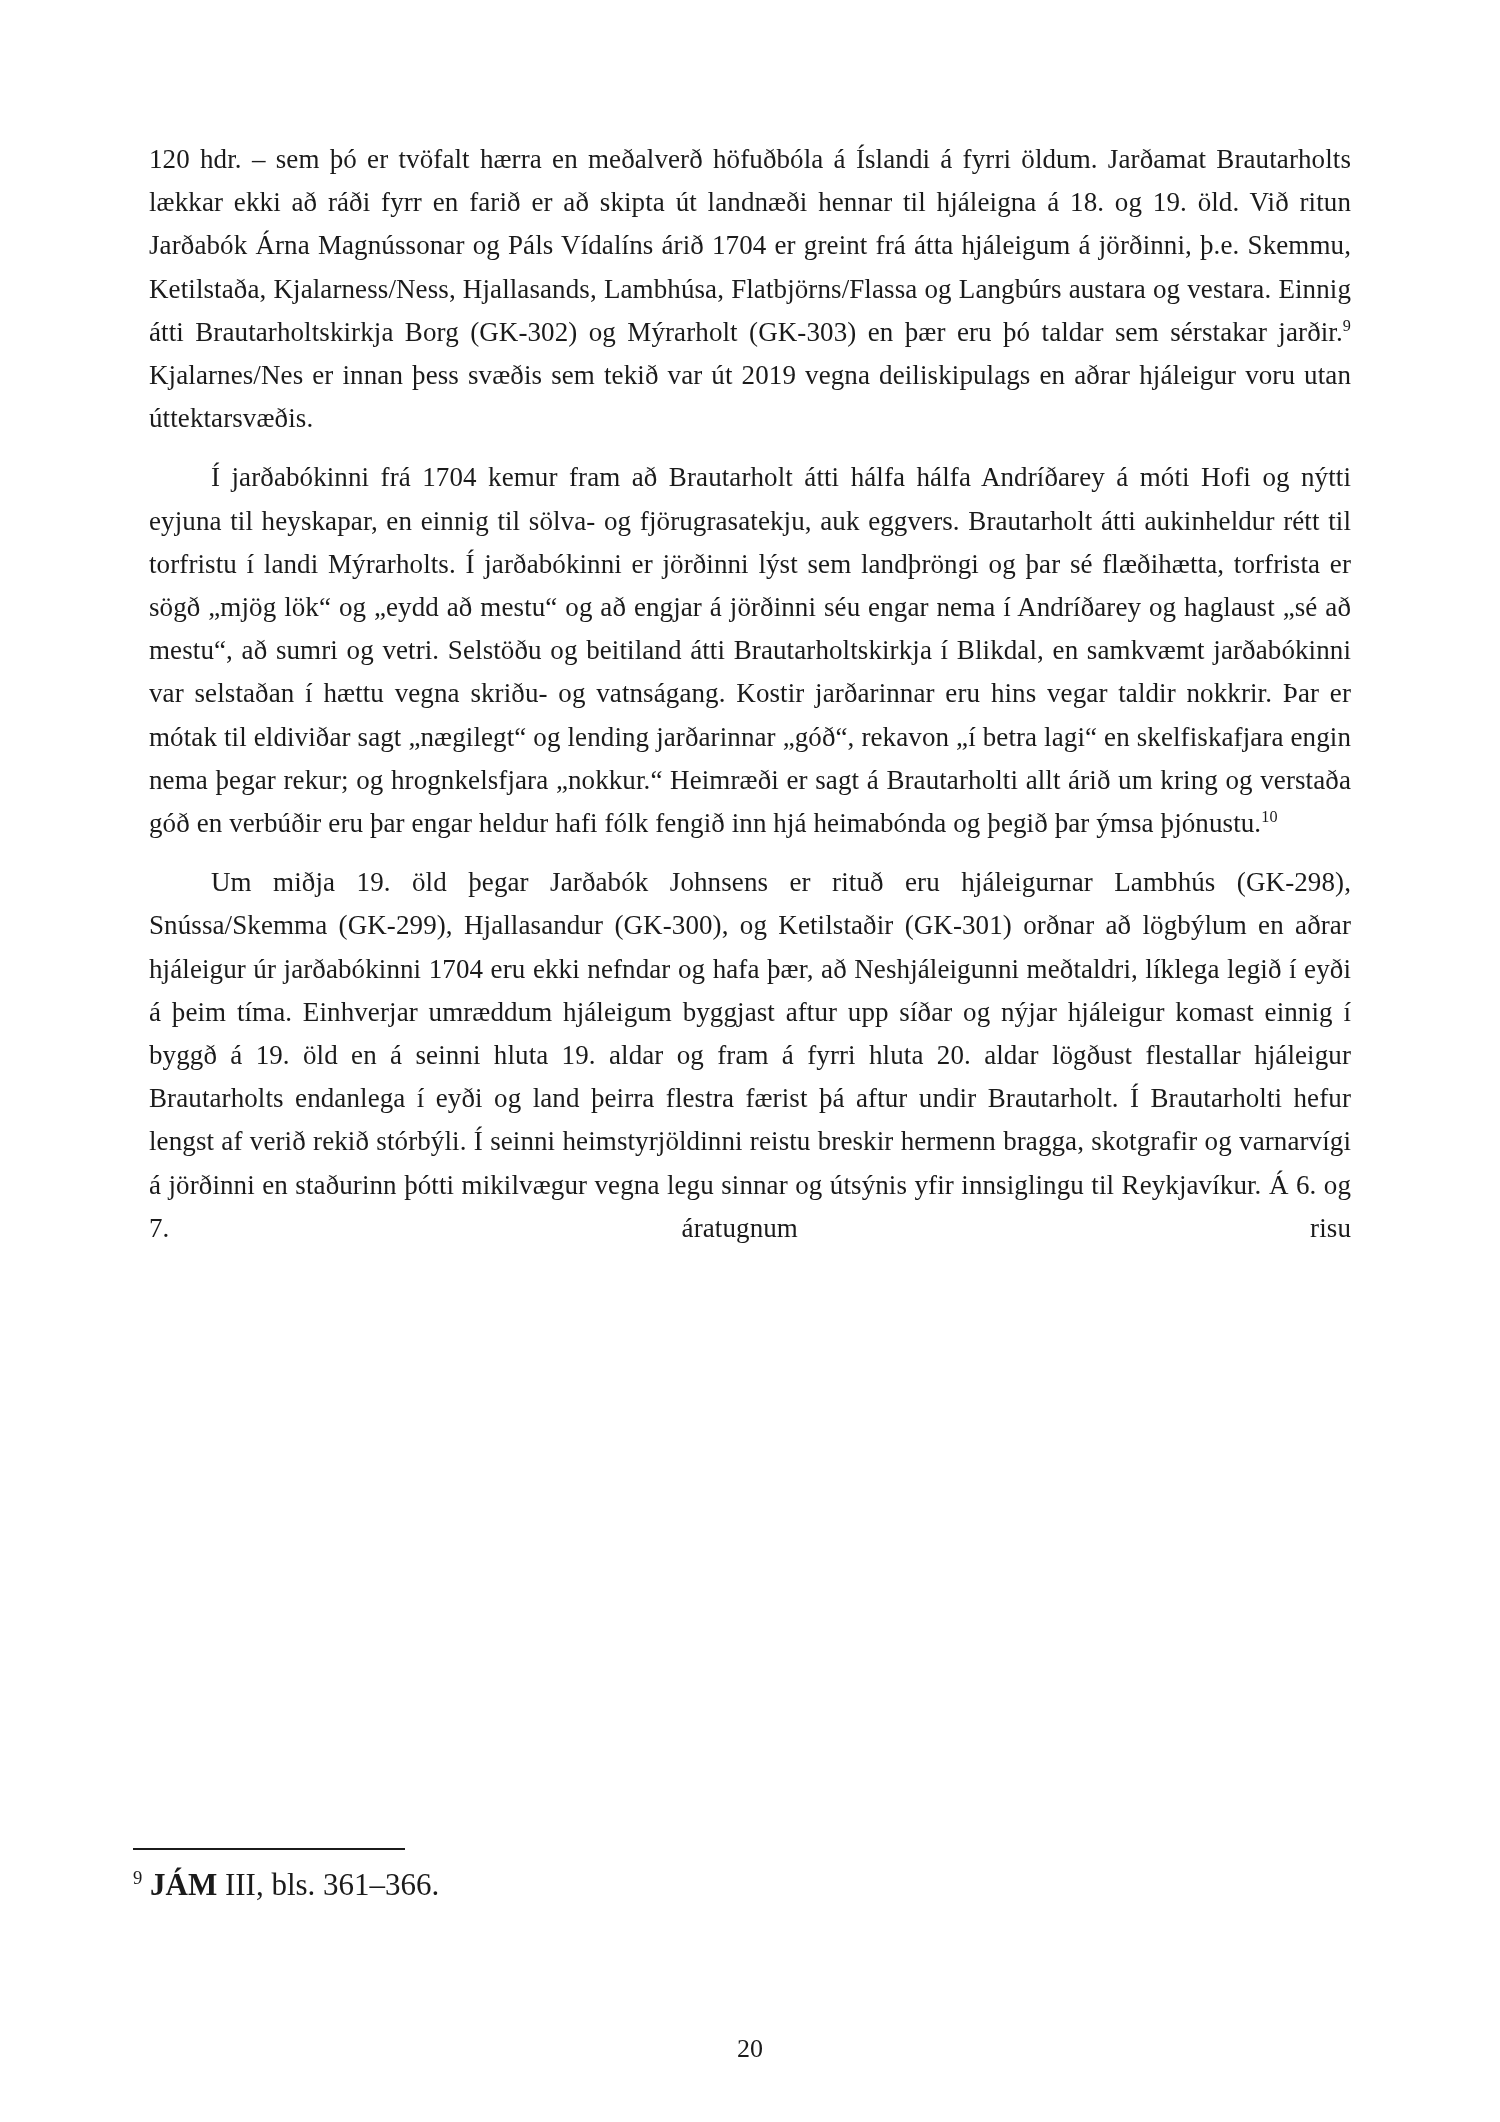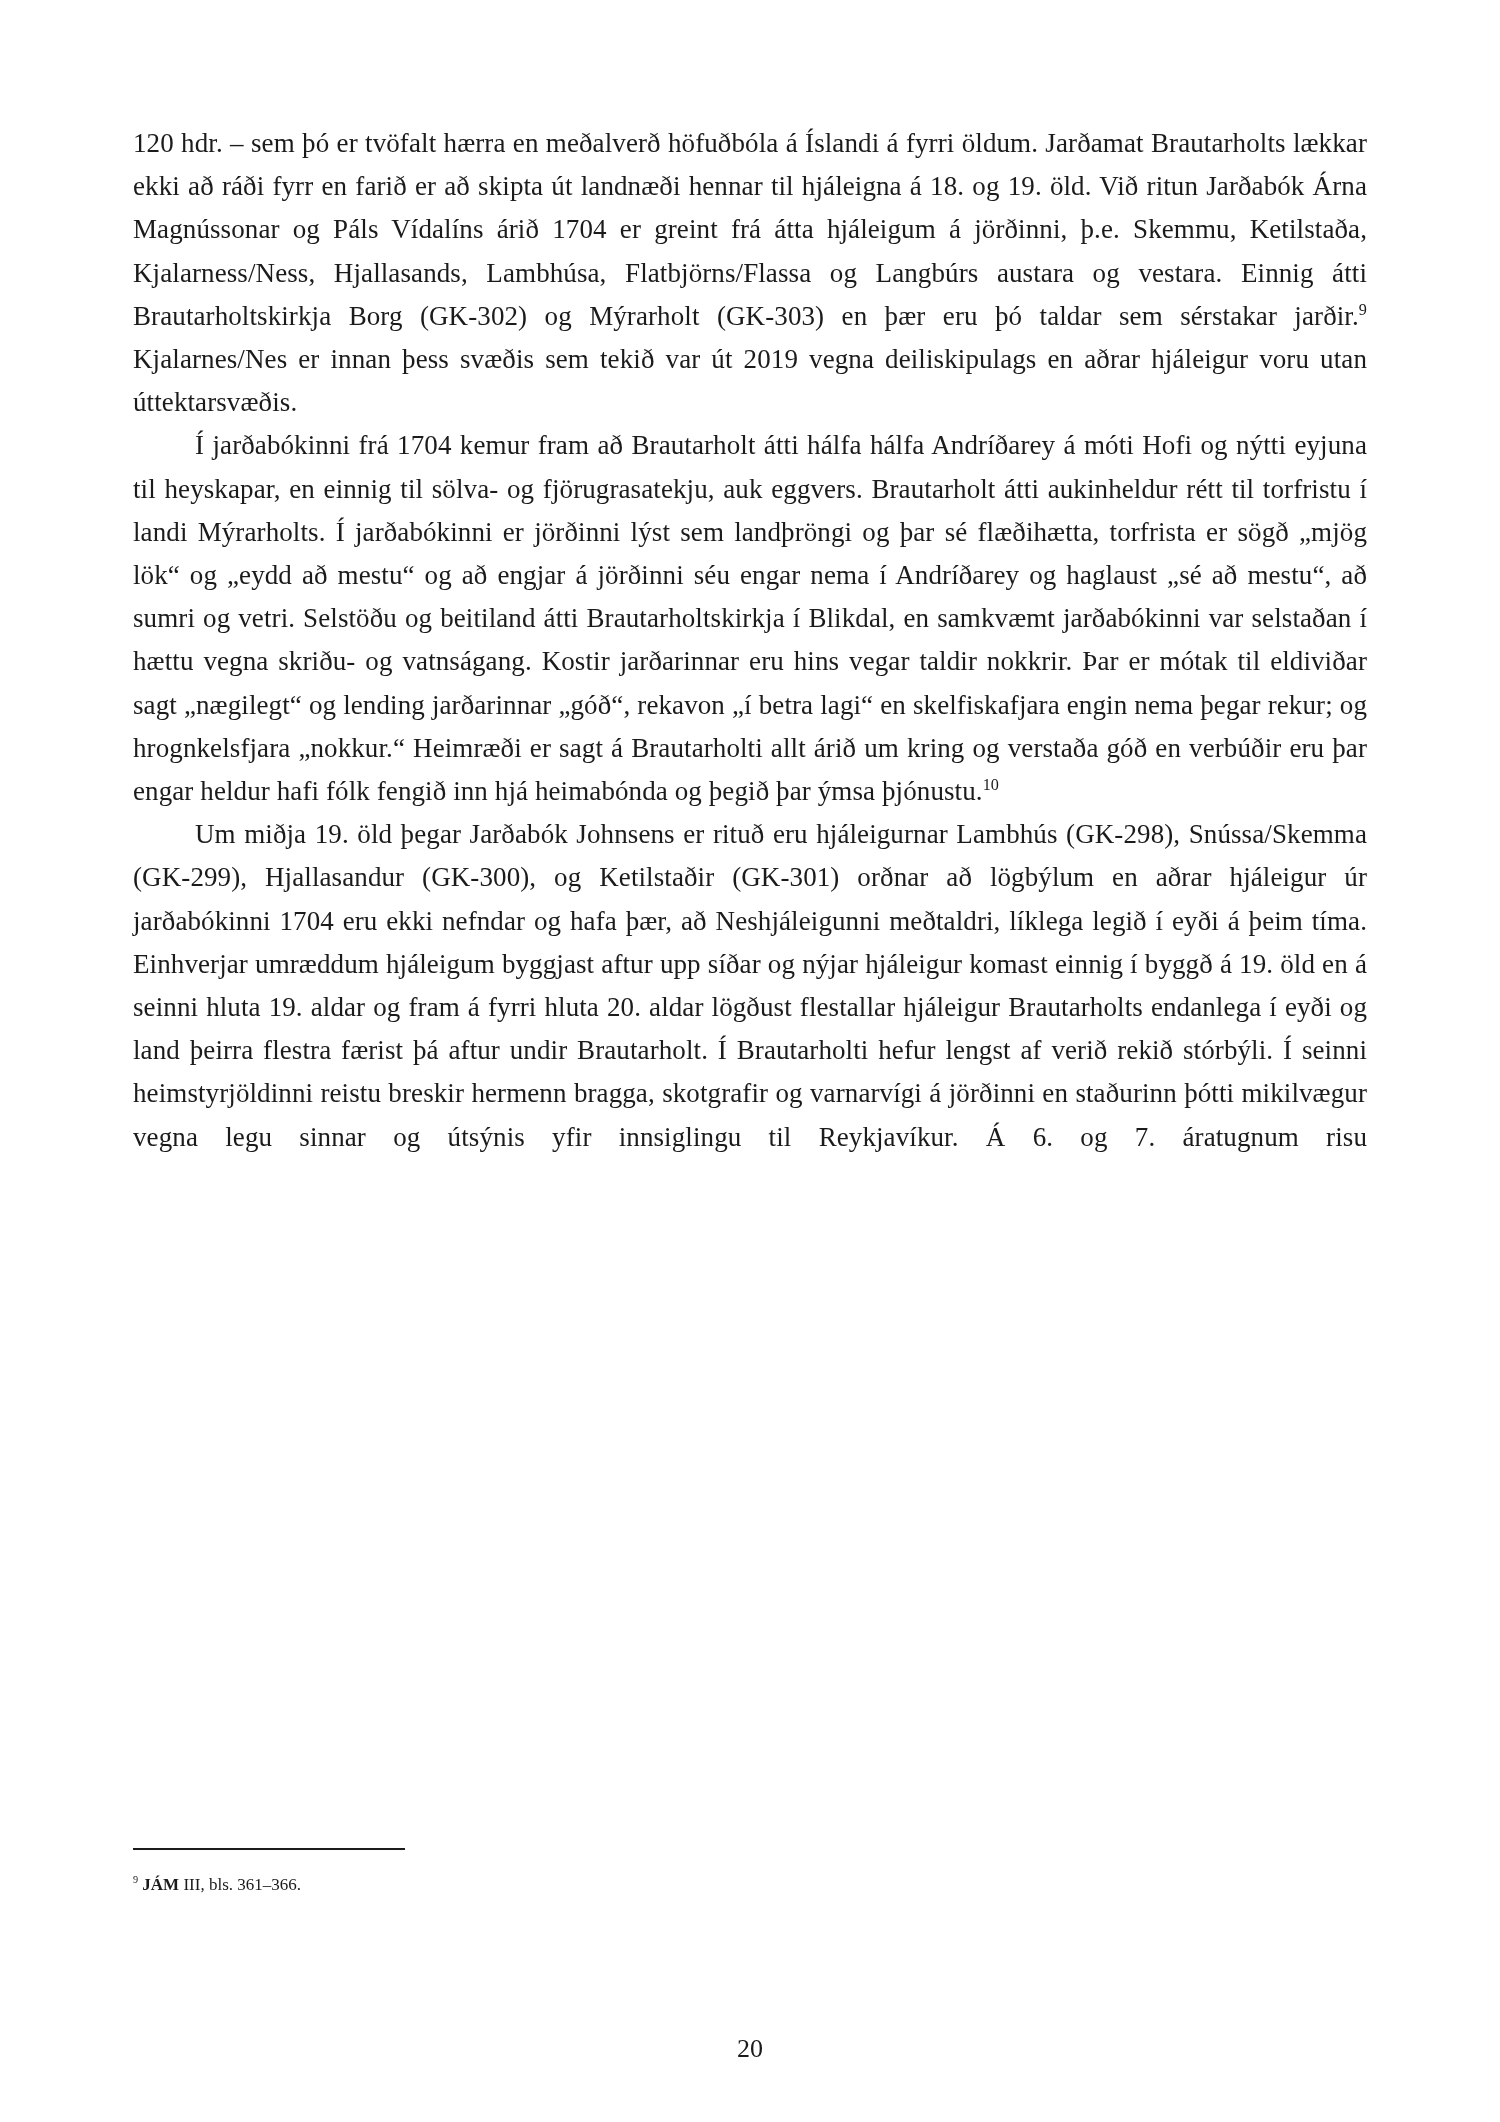--- a/index.html
+++ b/index.html
@@ -21,40 +21,40 @@
     position: absolute;
     left: 133px;
     width: 1234px;
     top: 122px;
     font-size: 27px;
     line-height: 43.2px;
     text-align: justify;
     letter-spacing: 0.1px;
   }
   .body-text p {
-    margin: 0;
+    margin: 16px;
     padding: 0;
   }
   .body-text p.indent {
     text-indent: 62px;
   }
   .body-text p.justify-last {
     text-align-last: justify;
   }
   sup {
     font-size: 0.6em;
     line-height: 0;
     vertical-align: super;
   }
   .footnote-area {
     position: absolute;
     left: 133px;
     width: 1234px;
     top: 1848px;
-    font-size: 17px;
+    font-size: 31px;
     line-height: 38px;
     text-align: left;
   }
   .footnote-rule {
     width: 272px;
     height: 0;
     border-top: 2px solid #1b1b1b;
     margin-bottom: 16px;
   }
   .footnote-area p {

